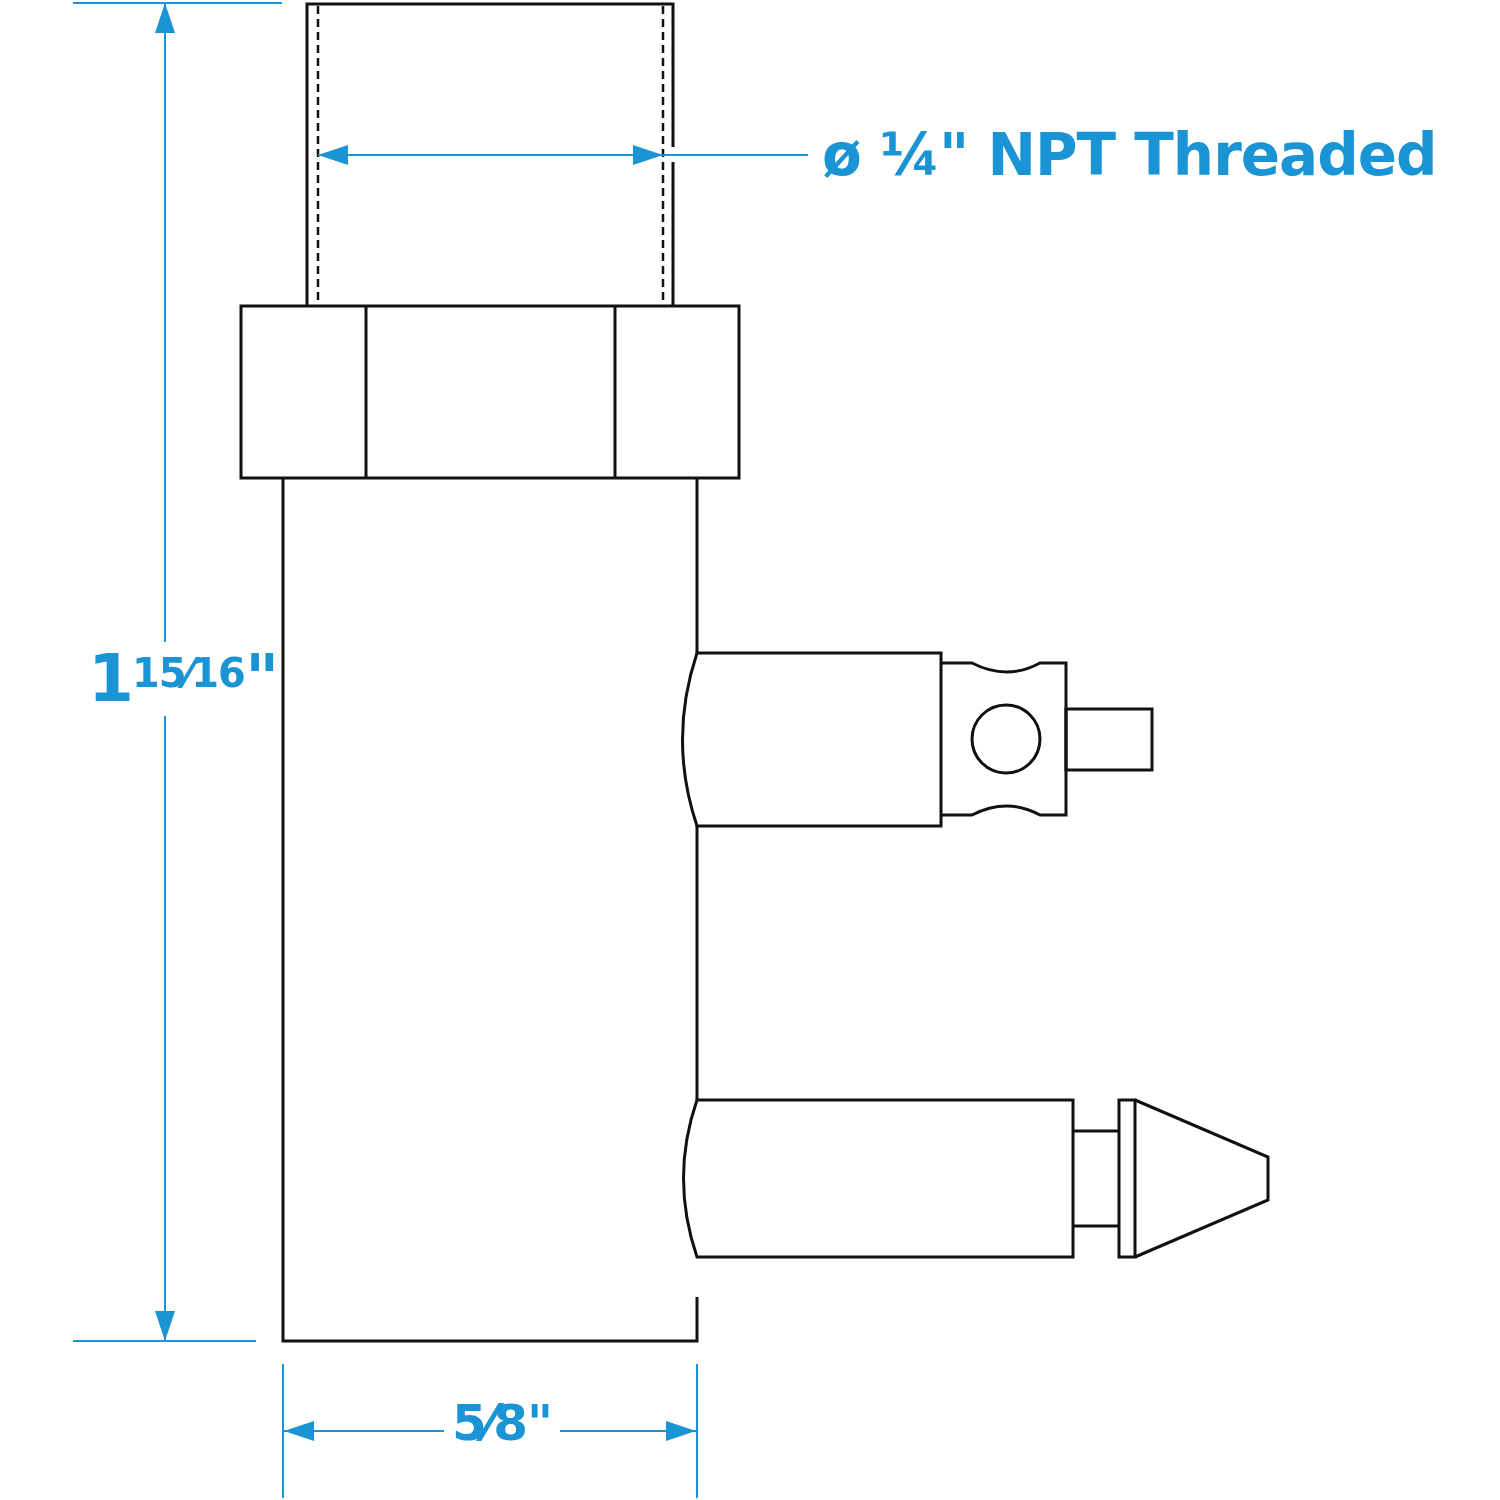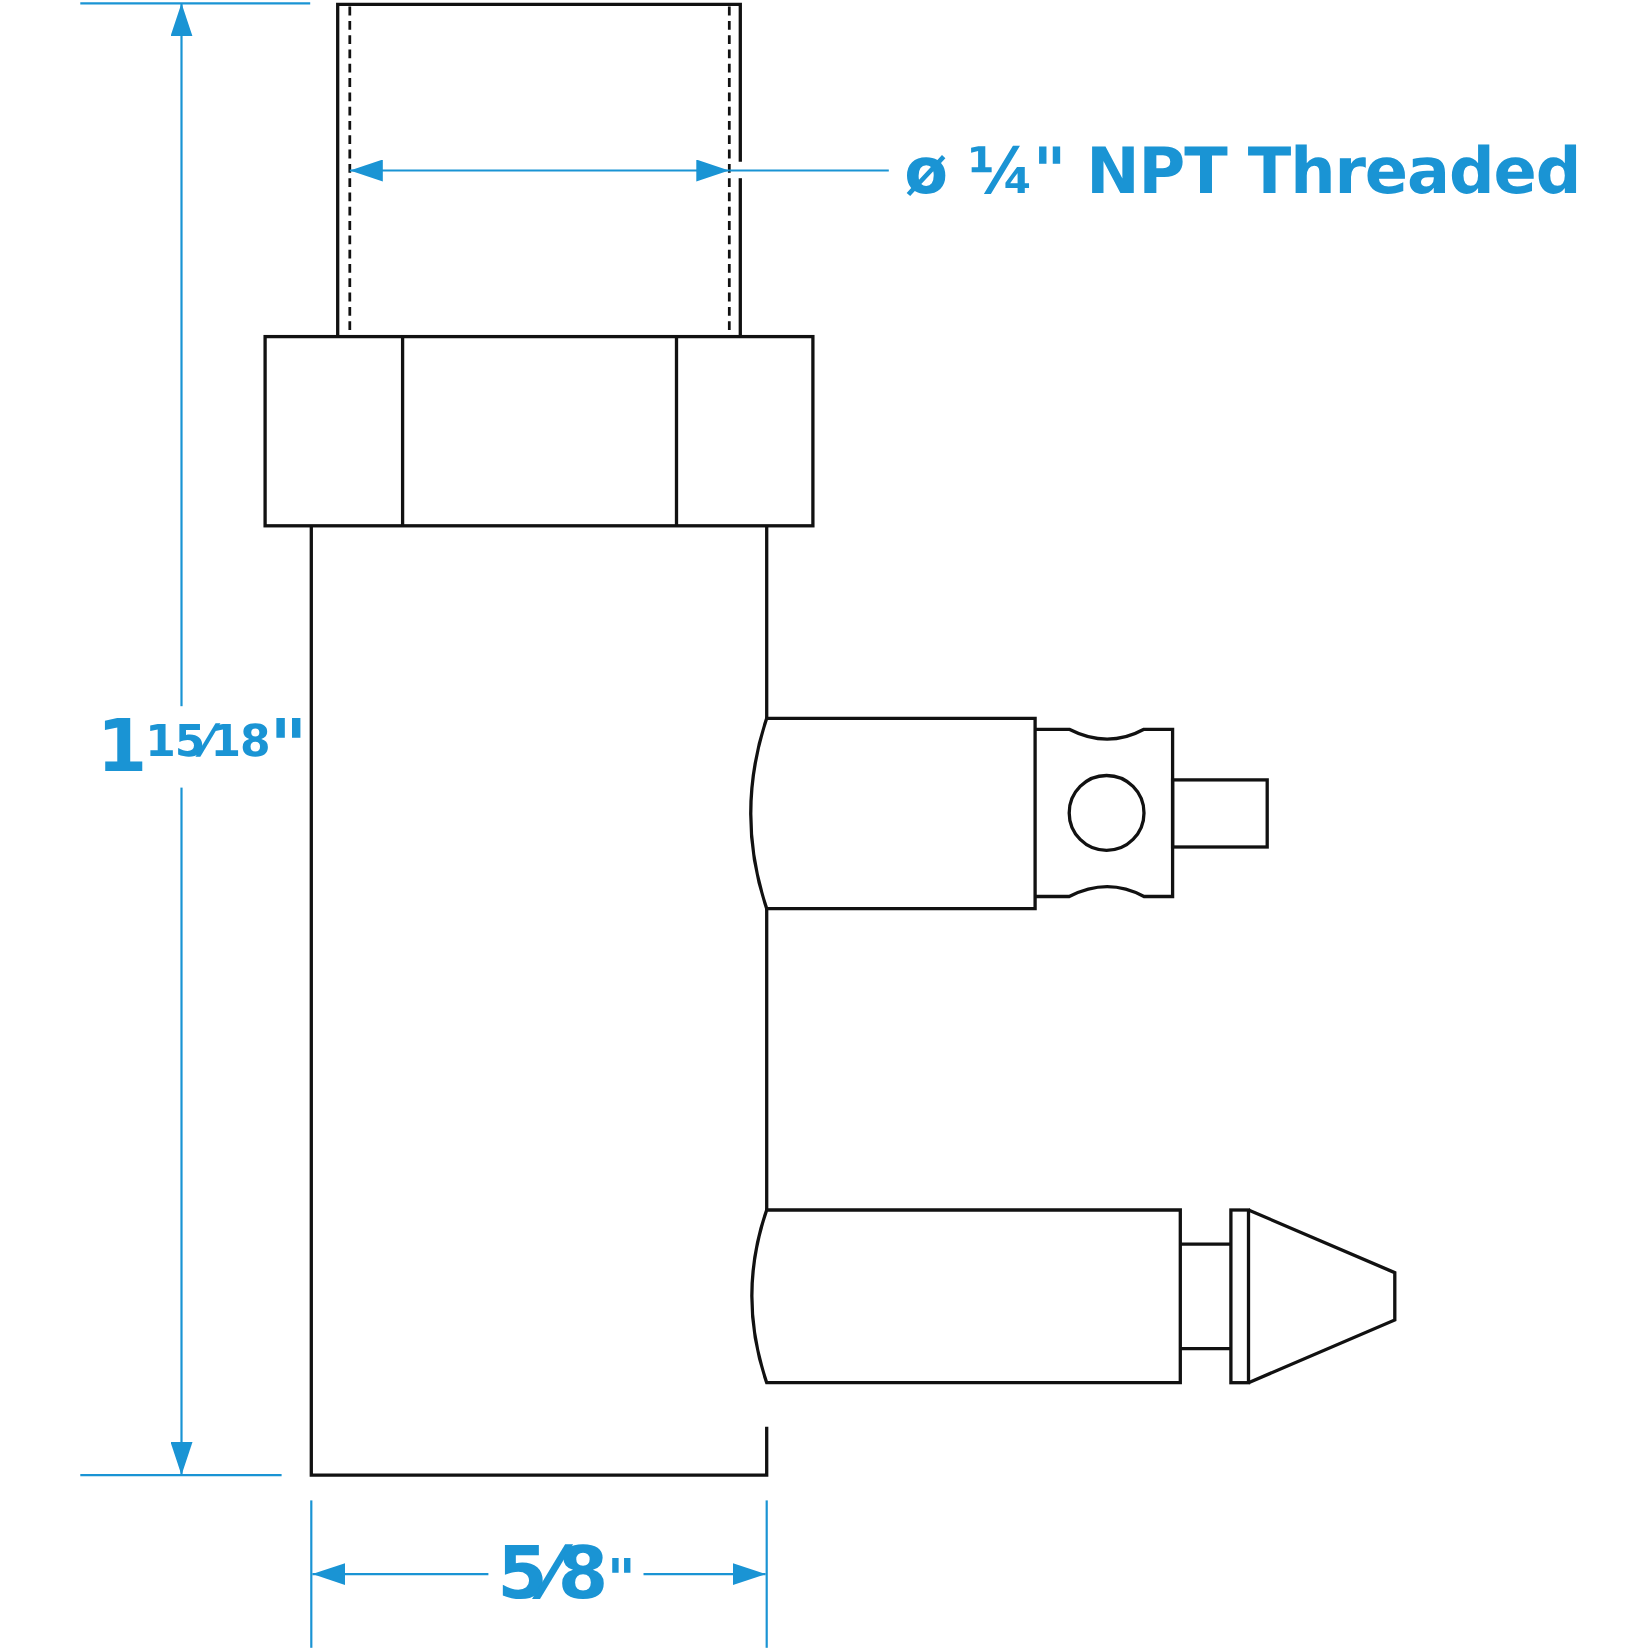--- a/index.html
+++ b/index.html
@@ -11,21 +11,21 @@
       font-weight: bold;
       color: #1a94d4;
       white-space: nowrap;
       line-height: 1;
       background: #ffffff;
     }
     #label-npt { left: 822px; top: 126px; font-size: 58px; letter-spacing: -1px; background: transparent; }
     #label-height { left: 86px; top: 642px; font-size: 66px; padding: 4px 2px; letter-spacing: -2px; }
     #label-height .frac { font-size: 40px; vertical-align: 14px; letter-spacing: -1px; }
     #label-width { left: 444px; top: 1398px; font-size: 50px; padding: 0 8px; letter-spacing: -1px; }
-    #label-width .frac { font-size: 66px; }
+    #label-width .frac { font-size: 50px; }
   </style>
 </head>
 <body>
 
 <svg id="drawing" viewBox="0 0 1500 1500" xmlns="http://www.w3.org/2000/svg">
   <defs>
     <marker id="arrow" viewBox="0 0 30 20" refX="30" refY="10" markerWidth="30" markerHeight="20" markerUnits="userSpaceOnUse" orient="auto-start-reverse">
       <path d="M0,0 L30,10 L0,20 Z" fill="#1a94d4"></path>
     </marker>
   </defs>
@@ -85,15 +85,15 @@
 
   <g stroke="#1a94d4" stroke-width="2" fill="none">
     <line x1="283" y1="1364" x2="283" y2="1498"></line>
     <line x1="697" y1="1364" x2="697" y2="1498"></line>
     <line x1="284" y1="1431" x2="696" y2="1431" marker-start="url(#arrow)" marker-end="url(#arrow)"></line>
   </g>
 </svg>
 
 <div id="label-npt" class="lbl">ø ¼" NPT Threaded</div>
 
-<div id="label-height" class="lbl"><span>1</span><span class="frac">15⁄18</span><span>"</span></div>
+<div id="label-height" class="lbl"><span>1</span><span class="frac">15⁄16</span><span>"</span></div>
 
 <div id="label-width" class="lbl"><span class="frac">5⁄8</span><span>"</span></div>
 
 </body></html>

